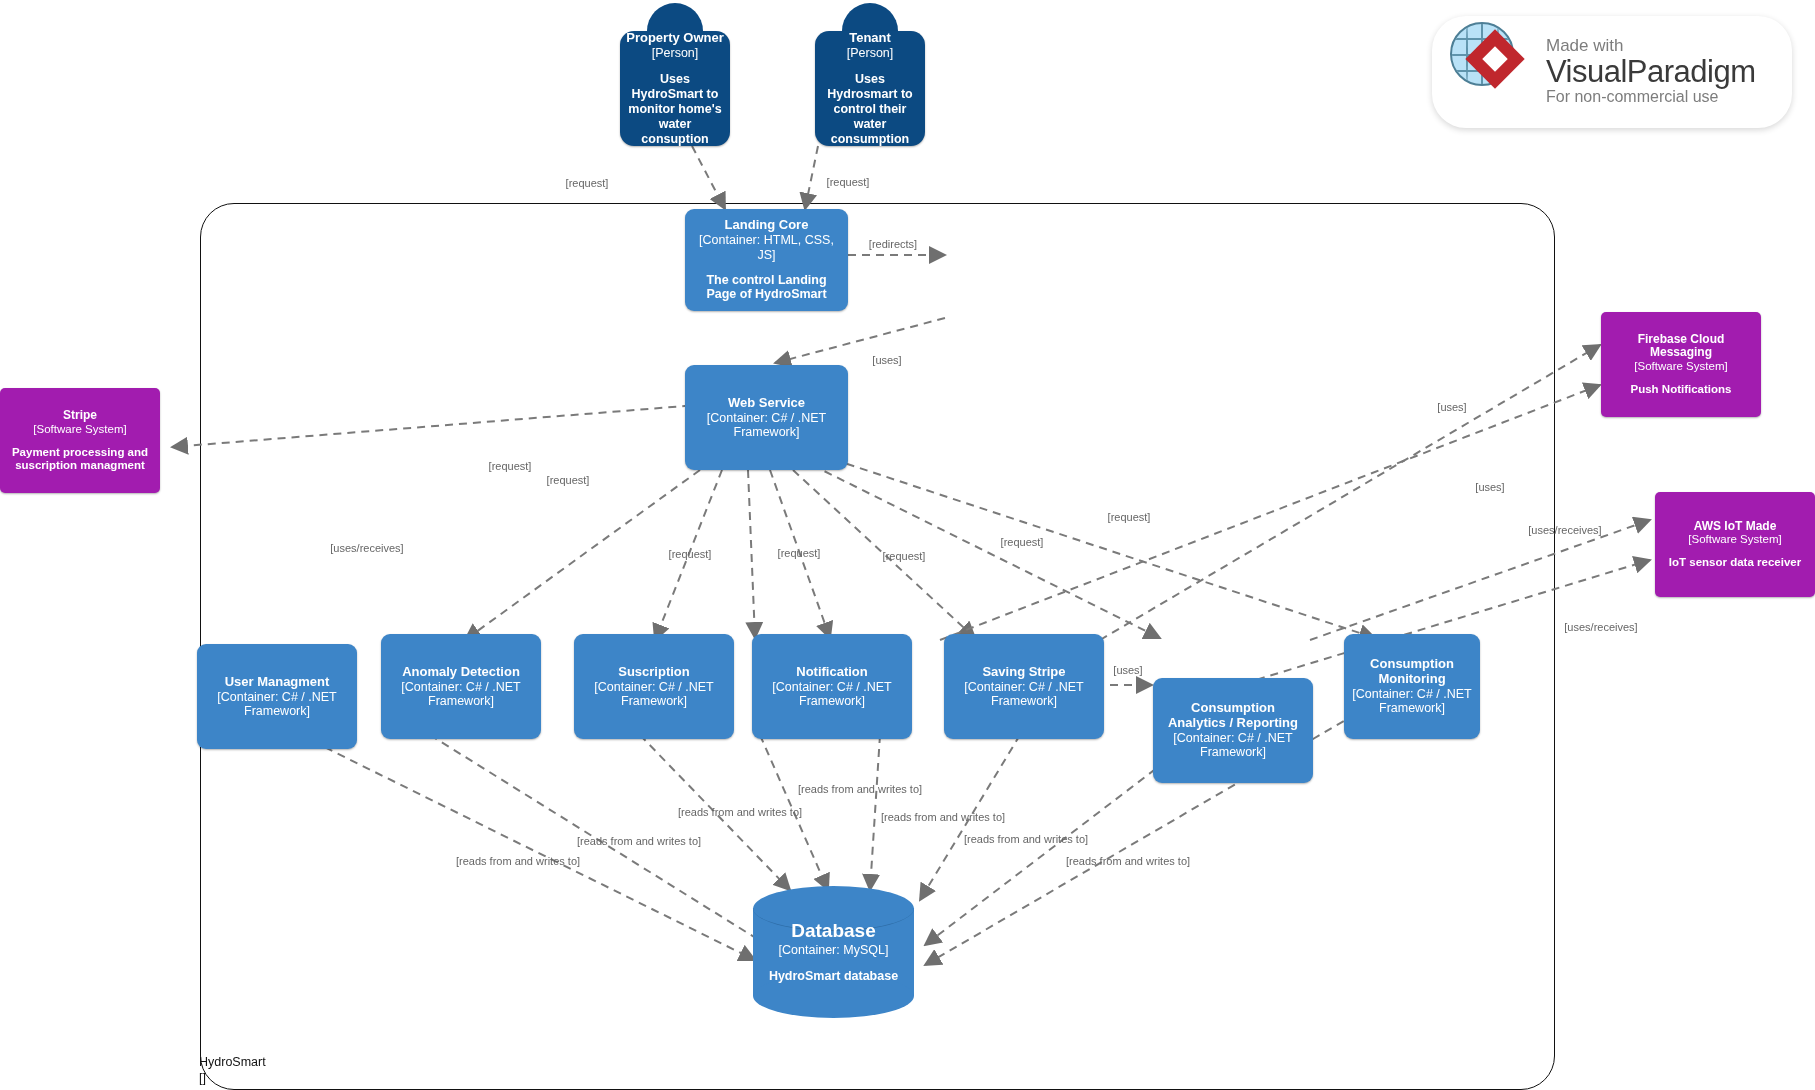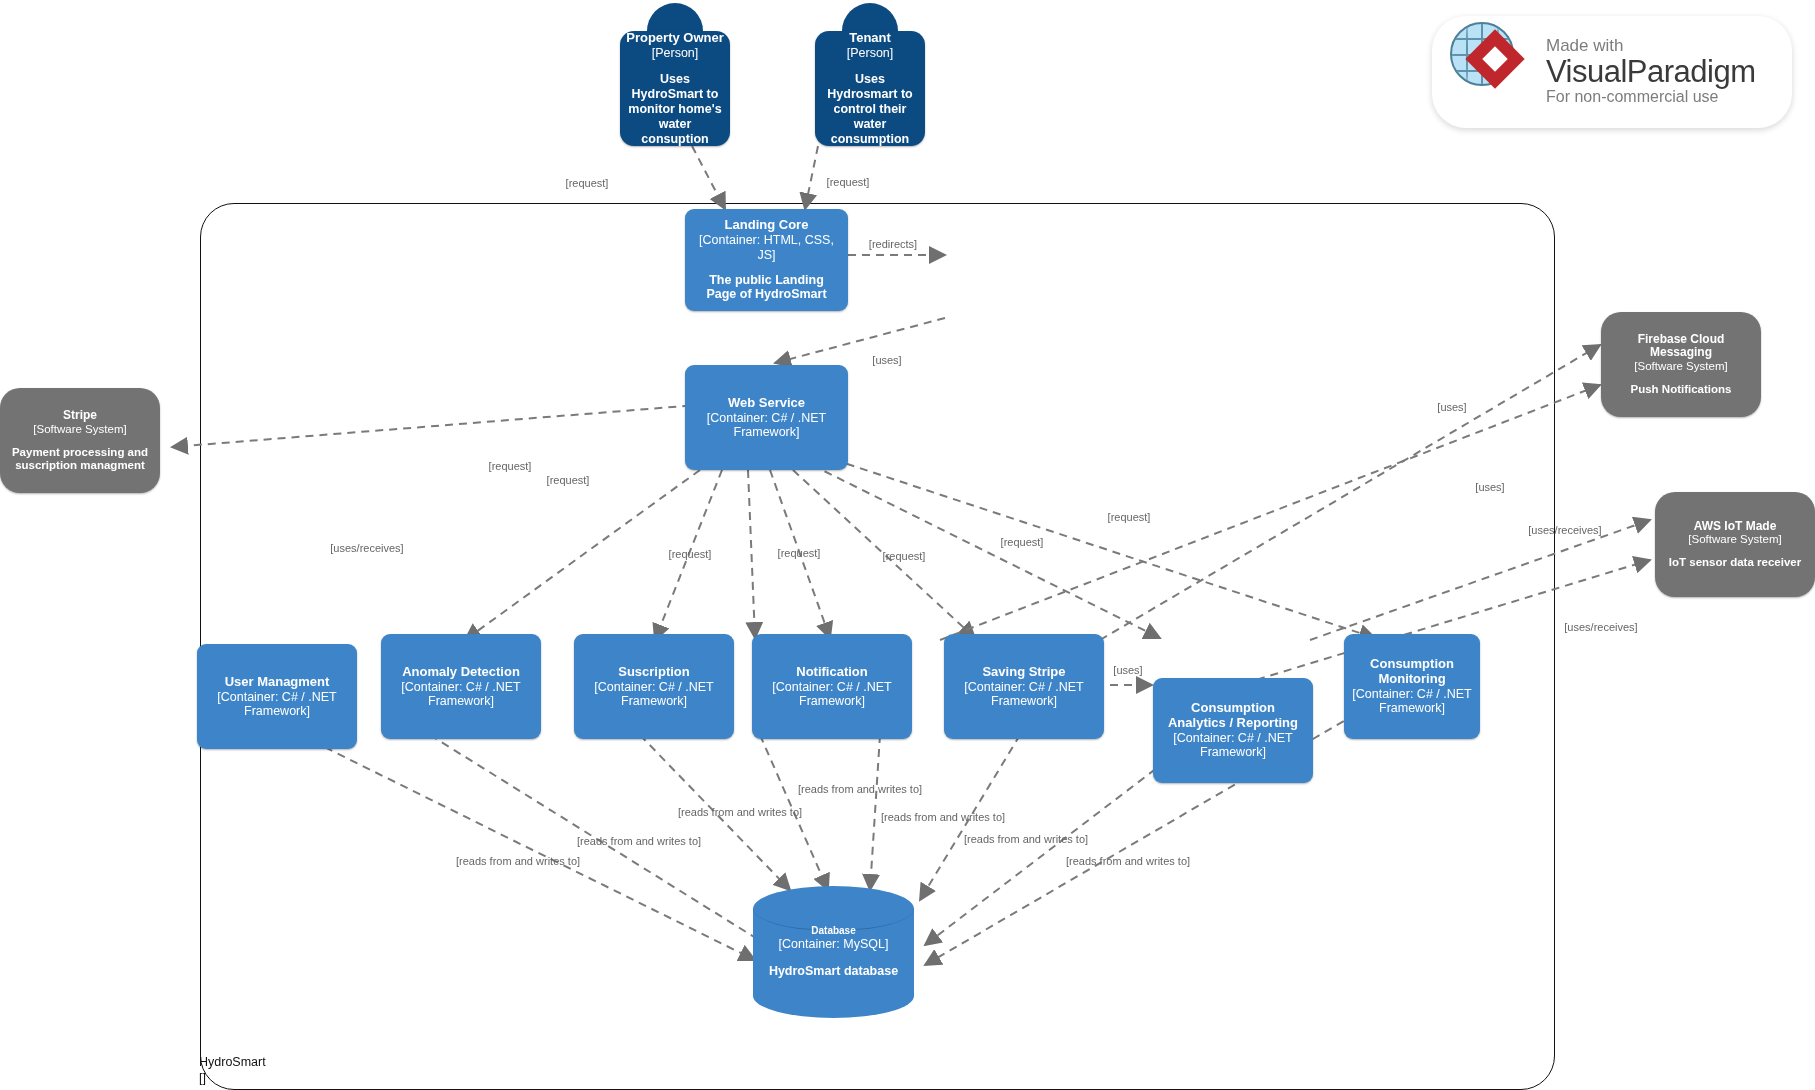--- a/index.html
+++ b/index.html
@@ -16,21 +16,21 @@
   .node .desc{font-weight:bold;margin-top:0.85em;}
 
   
   .container-node{background:#3d85c8;border-radius:9px;font-size:12.5px;
                   box-shadow:0 1px 2px rgba(0,0,0,.30);padding:6px 8px;}
   .container-node .ttl{font-size:13px;}
   .container-node .tech{font-size:12.5px;}
   .container-node .desc{font-size:12.5px;}
 
   
-  .ext-node{background:#737373;border-radius:20px;font-size:11.5px;
+  .ext-node{background:#a21caf;border-radius:5px;font-size:11.5px;
             box-shadow:0 1px 2px rgba(0,0,0,.30);padding:6px 8px;}
   .ext-node .ttl{font-size:12px;}
   .ext-node .tech{font-size:11.5px;}
   .ext-node .desc{font-size:11.5px;}
 
   
   .person{position:absolute;}
   .person .head{position:absolute;left:50%;transform:translateX(-50%);top:0;
                 width:56px;height:56px;border-radius:50%;background:#0c4a82;}
   .person .body{position:absolute;left:0;top:28px;width:100%;height:calc(100% - 28px);
@@ -47,21 +47,21 @@
   .db .cyl-top{position:absolute;left:0;top:0;width:100%;height:44px;
                background:#3d85c8;border-radius:50%/50%;z-index:2;
                border-bottom:1px solid #2f6ea8;}
   .db .cyl-body{position:absolute;left:0;top:22px;width:100%;height:calc(100% - 44px);
                 background:#3d85c8;}
   .db .cyl-bot{position:absolute;left:0;bottom:0;width:100%;height:44px;
                background:#3d85c8;border-radius:50%/50%;}
   .db .dblabel{position:absolute;left:0;top:0;width:100%;height:100%;z-index:3;
                display:flex;flex-direction:column;align-items:center;justify-content:center;
                color:#fff;text-align:center;line-height:1.2;}
-  .db .ttl{font-weight:bold;font-size:10px;}
+  .db .ttl{font-weight:bold;font-size:19px;}
   .db .tech{font-size:12.5px;}
   .db .desc{font-weight:bold;font-size:12.5px;margin-top:0.9em;}
 
   
   .boundary{position:absolute;border:1.6px solid #111;border-radius:34px;
             box-sizing:border-box;background:transparent;}
   .boundary-label{position:absolute;color:#111;font-size:12.5px;line-height:1.25;
                   text-align:left;}
 
   
@@ -153,21 +153,21 @@
     <div class="body">
       <div class="ttl">Tenant</div>
       <div class="tech">[Person]</div>
       <div class="desc">Uses Hydrosmart to control their water consumption</div>
     </div>
   </div>
 
   <div class="node container-node" style="left:685px;top:209px;width:163px;height:102px;">
     <div class="ttl">Landing Core</div>
     <div class="tech">[Container: HTML, CSS, JS]</div>
-    <div class="desc">The public Landing Page of HydroSmart</div>
+    <div class="desc">The control Landing Page of HydroSmart</div>
   </div>
 
 
   <div class="node container-node" style="left:685px;top:365px;width:163px;height:105px;">
     <div class="ttl">Web Service</div>
     <div class="tech">[Container: C# / .NET Framework]</div>
   </div>
 
   <div class="node container-node" style="left:197px;top:644px;width:160px;height:105px;">
     <div class="ttl">User Managment</div>

